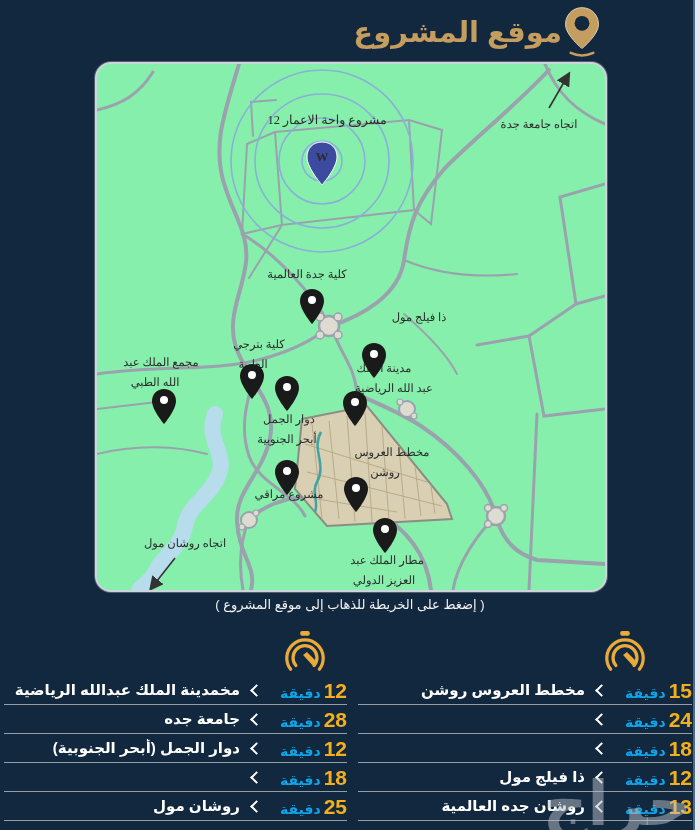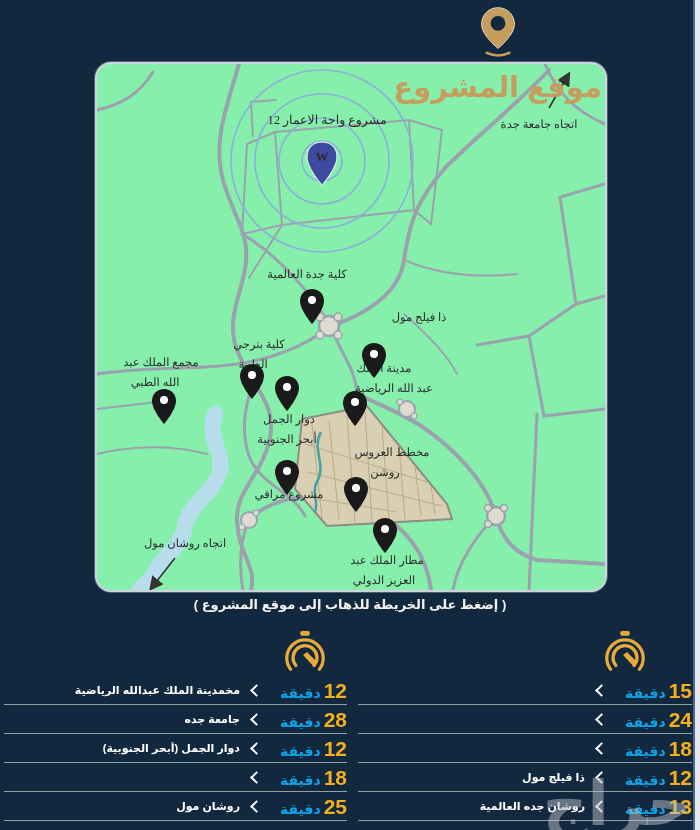--- a/index.html
+++ b/index.html
@@ -6,53 +6,53 @@
   body{
     width:700px;height:830px;position:relative;overflow:hidden;
     background:#12283e;
     font-family:"Liberation Sans","DejaVu Sans",sans-serif;
   }
   
   .page-edge{position:absolute;top:0;right:0;width:5px;height:100%;
     background:#e6e9f2;border-left:2px solid #4f6a84;z-index:50;}
 
   
-  .header{position:absolute;top:4px;right:98px;display:flex;flex-direction:column;
-    align-items:center;gap:10px;direction:rtl;z-index:5;}
+  .header{position:absolute;top:4px;right:98px;display:flex;flex-direction:row;
+    align-items:center;direction:rtl;z-index:5;}
   .header .title{color:#c59d5f;font-size:29px;font-weight:bold;letter-spacing:0;}
   .header svg{display:block;}
 
   
   .map{position:absolute;left:95px;top:62px;width:508px;height:526px;
     background:#86efac;border-radius:16px;border:2px solid #ccd4dc;
     box-shadow:0 0 0 1px rgba(255,255,255,.25);overflow:hidden;cursor:pointer;}
   .map svg{display:block;}
   .map text{font-family:"Liberation Serif","DejaVu Serif",serif;fill:#2b2b2b;}
 
   
   .caption{position:absolute;top:597px;left:0;width:100%;text-align:center;
-    color:#f2f2f2;font-size:13px;font-weight:bold;direction:rtl;}
+    color:#f2f2f2;font-size:13px;font-weight:normal;direction:rtl;}
 
   
   .speedo{position:absolute;top:630px;width:46px;height:46px;z-index:4;}
   .speedo.r{right:52px;} .speedo.l{right:372px;}
 
   
   .col{position:absolute;top:676px;direction:rtl;z-index:3;}
   .col.right{right:8px;width:334px;}
   .col.left{left:4px;width:343px;}
   .row{display:flex;flex-direction:row;align-items:center;height:28px;
     border-bottom:1px solid rgba(255,255,255,.55);}
   .time{display:flex;flex-direction:row;align-items:baseline;gap:3px;
     width:76px;flex:0 0 auto;justify-content:flex-start;}
   .time .num{color:#f3b01c;font-size:21px;font-weight:bold;line-height:1;}
   .time .min{color:#0ea5e9;font-size:14px;font-weight:bold;}
   .chev{width:7px;height:7px;border-left:2px solid #ffffff;border-bottom:2px solid #ffffff;
     transform:rotate(45deg);margin:0 10px 0 12px;flex:0 0 auto;}
-  .pname{flex:1;color:#ffffff;font-size:11px;font-weight:bold;white-space:nowrap;
+  .pname{flex:1;color:#ffffff;font-size:15px;font-weight:bold;white-space:nowrap;
     overflow:hidden;}
 
   
   .watermark{position:absolute;right:8px;bottom:-10px;font-size:62px;font-weight:bold;
     color:rgba(185,192,200,.5);z-index:40;direction:rtl;letter-spacing:2px;}
 </style>
 </head>
 <body>
 
 <div class="page-edge"></div>
@@ -229,20 +229,21 @@
   </svg>
 </div>
 
 <div class="col right">
   <div class="row">
     <div class="time">
         <span class="num">15</span>
         <span class="min">دقيقة</span>
       </div>
     <span class="chev"></span>
+    <div class="pname">مخطط العروس روشن</div>
   </div>
   <div class="row">
     <div class="time">
         <span class="num">24</span>
         <span class="min">دقيقة</span>
       </div>
     <span class="chev"></span>
   </div>
   <div class="row">
     <div class="time">

